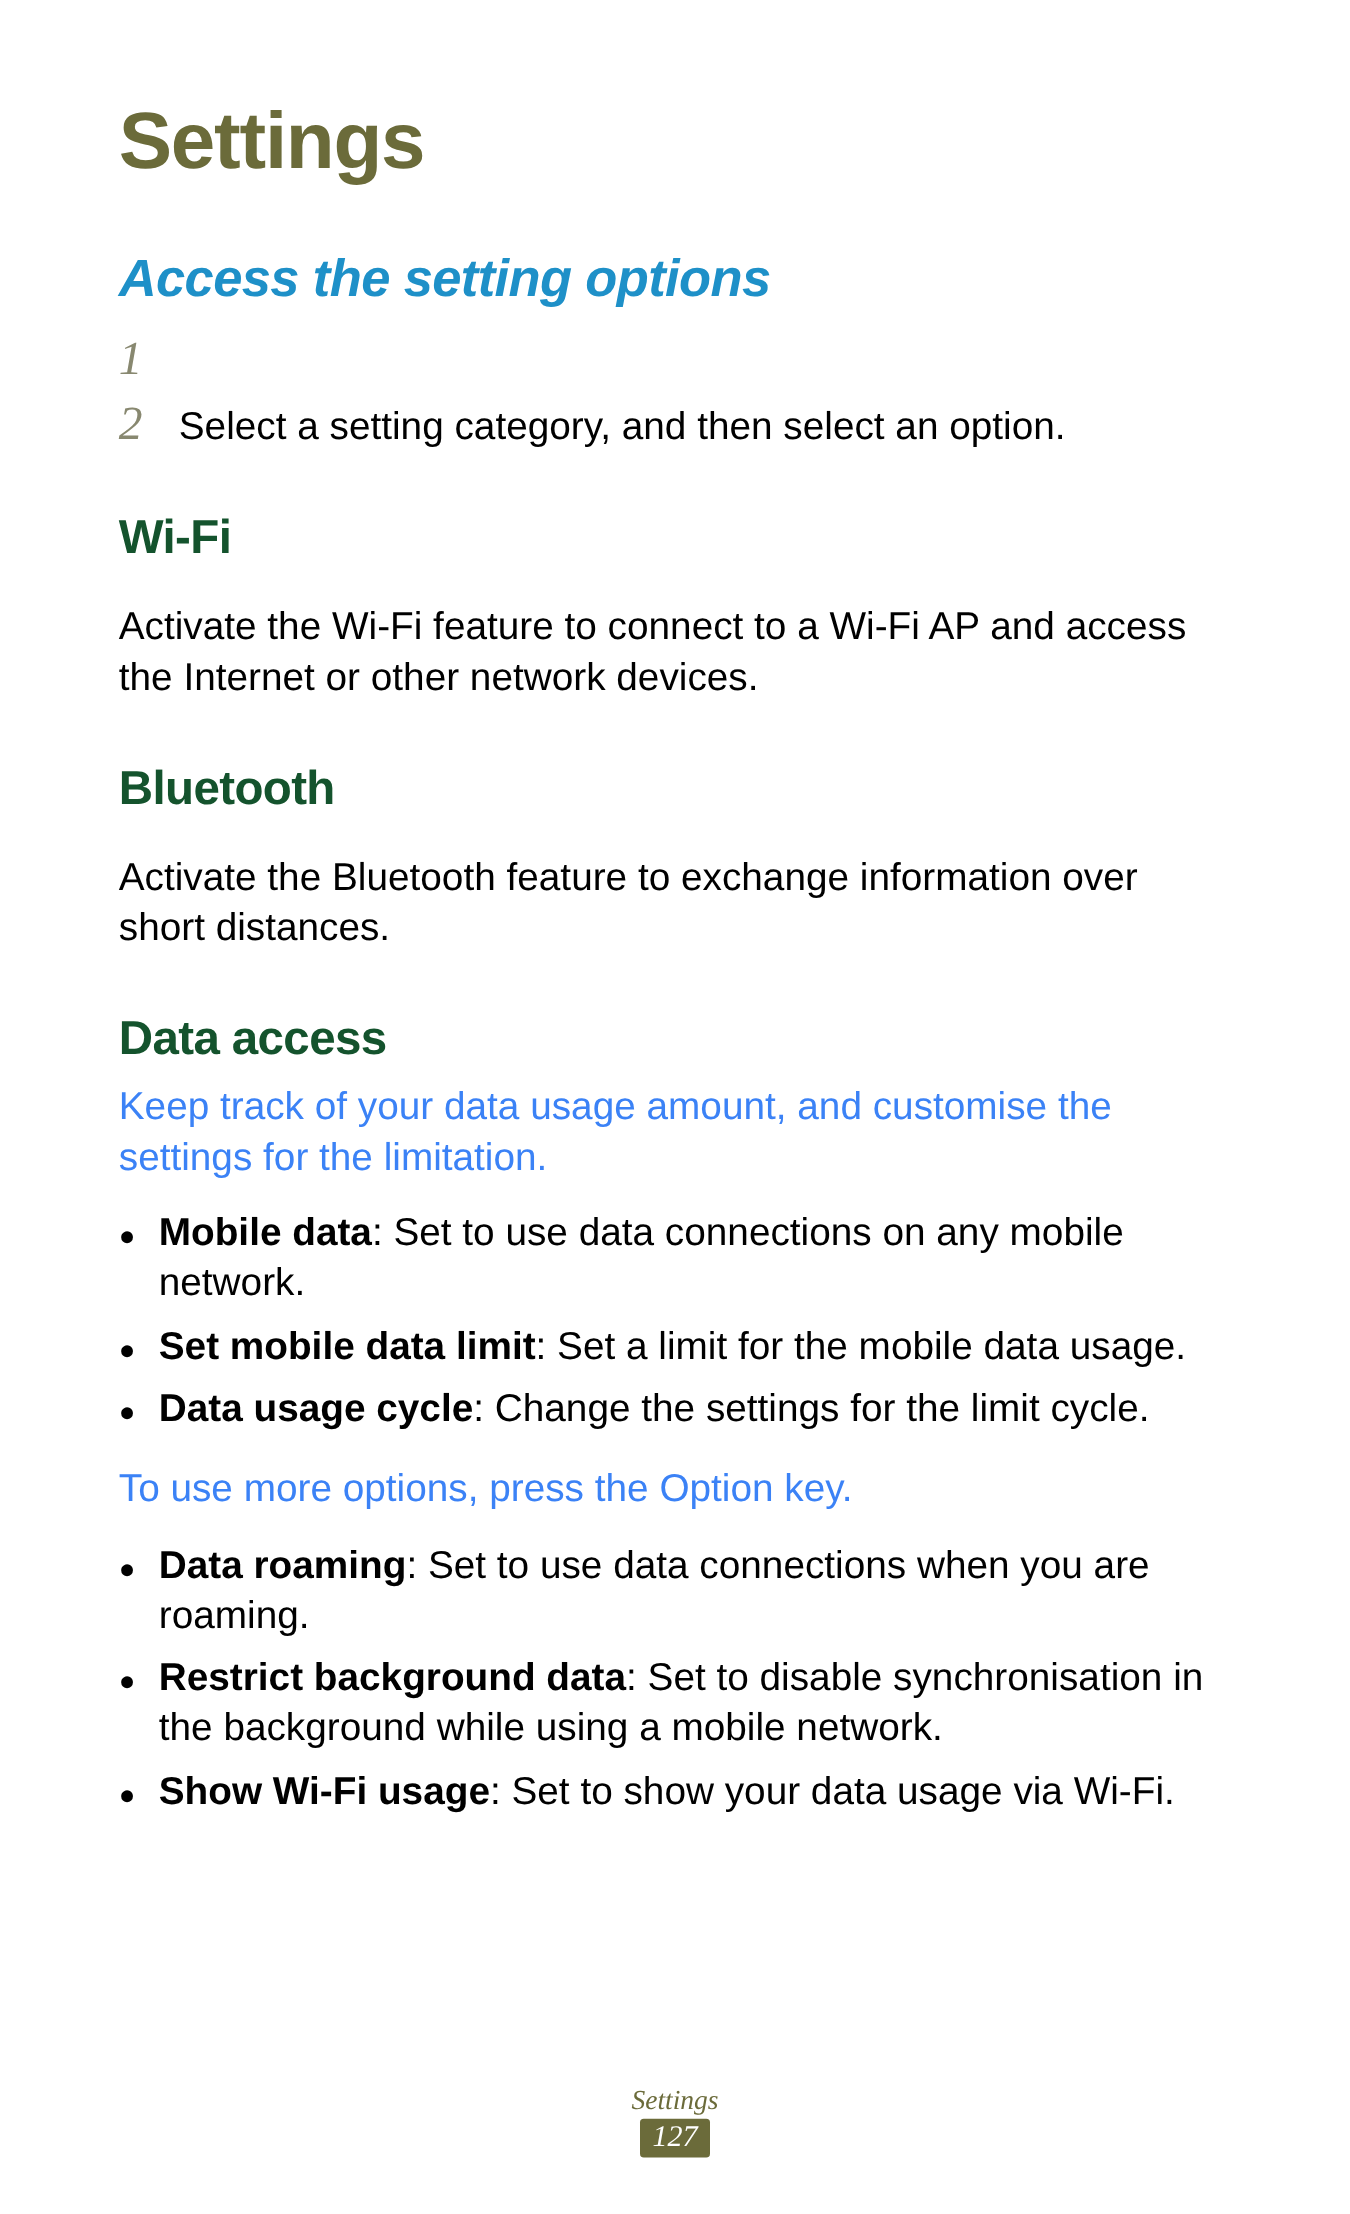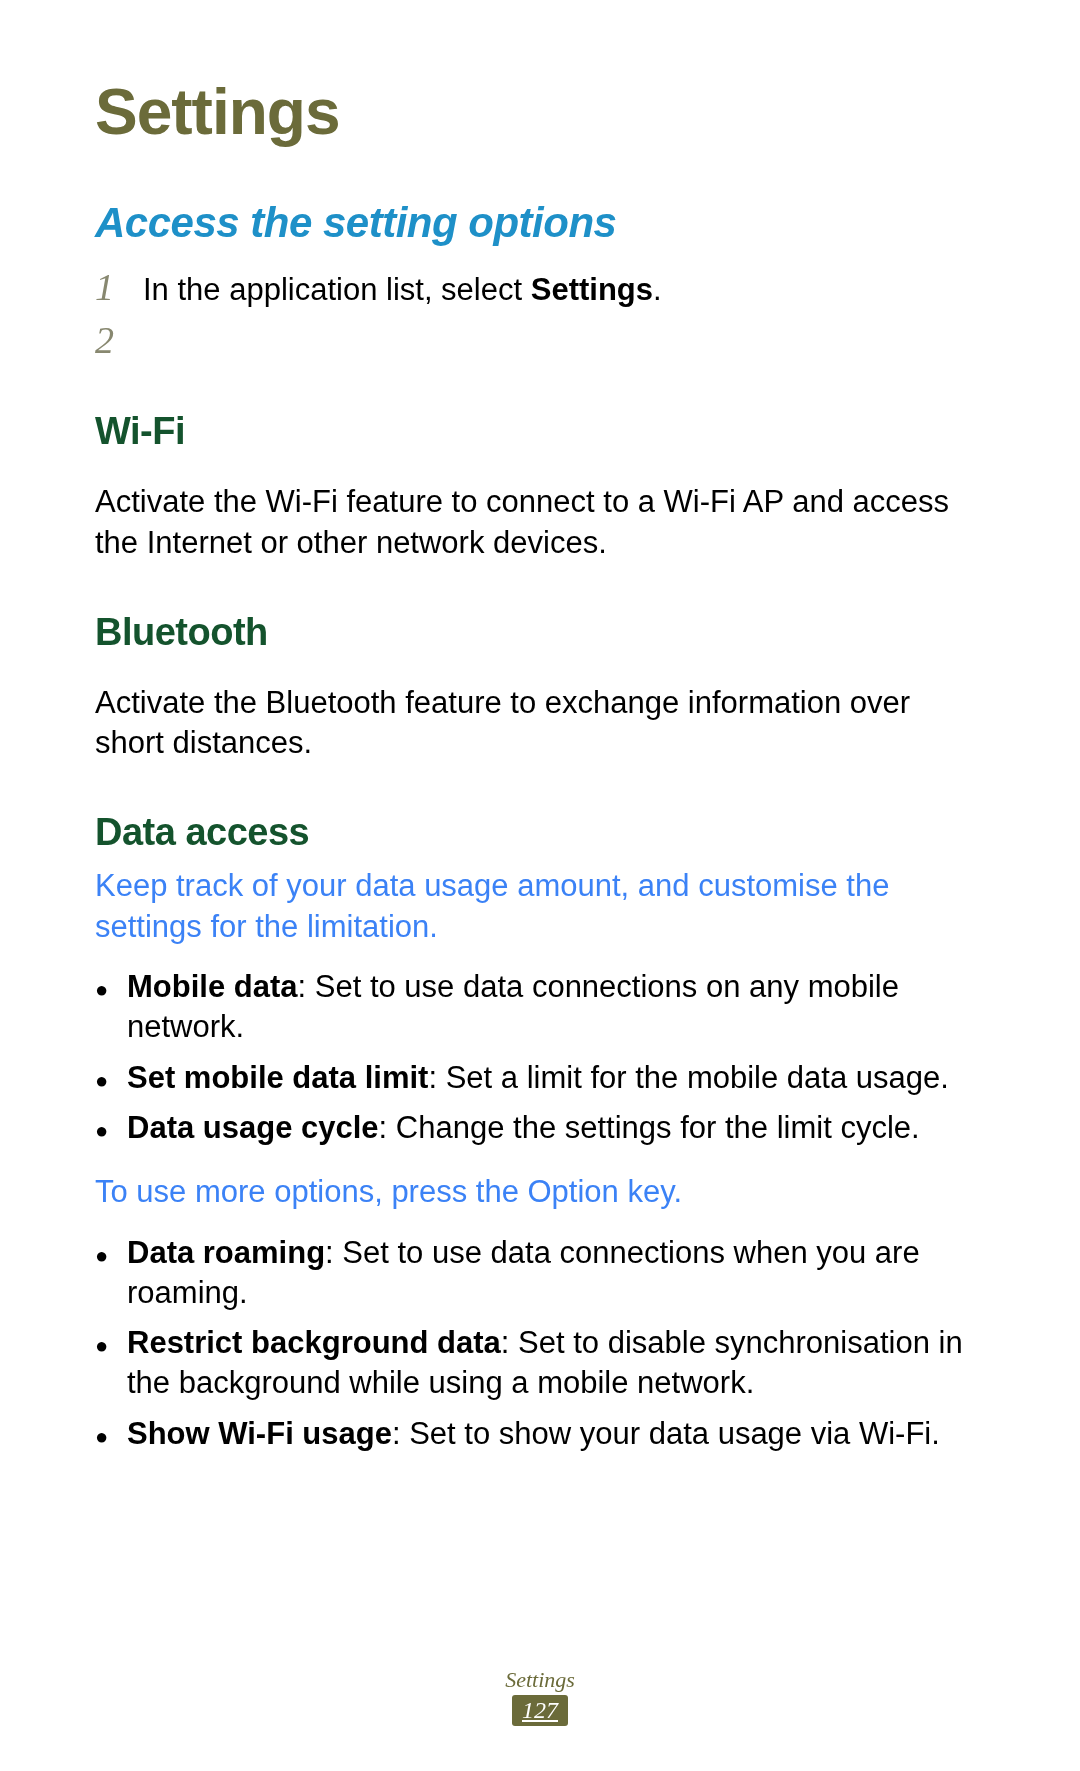--- a/index.html
+++ b/index.html
@@ -129,39 +129,36 @@
     
     .page-number {
       display: inline-block;
       background: #6b6b3a;
       color: #ffffff;
       font-style: italic;
       font-family: Georgia, serif;
       font-size: 24px;
       padding: 2px 10px;
       border-radius: 3px;
-      text-decoration: underline;
     }
   </style>
 </head>
 <body>
 
 <h1 class="page-title">Settings</h1>
 
 <h2 class="section-heading">Access the setting options</h2>
 
 <div class="numbered-list">
   <div class="numbered-item">
     <span class="step-number">1</span>
-    <span class="step-text">
-      <span>In the application list, select </span><span class="bold-inline">Settings</span><span>.</span>
-    </span>
   </div>
   <div class="numbered-item">
     <span class="step-number">2</span>
+    <span class="step-text">Select a setting category, and then select an option.</span>
   </div>
 </div>
 
 <h2 class="section-heading-sub">Wi-Fi</h2>
 <p class="body-text">Activate the Wi-Fi feature to connect to a Wi-Fi AP and access the Internet or other network devices.</p>
 
 <h2 class="section-heading-sub">Bluetooth</h2>
 <p class="body-text">Activate the Bluetooth feature to exchange information over short distances.</p>
 
 <h2 class="section-heading-sub">Data access</h2>

